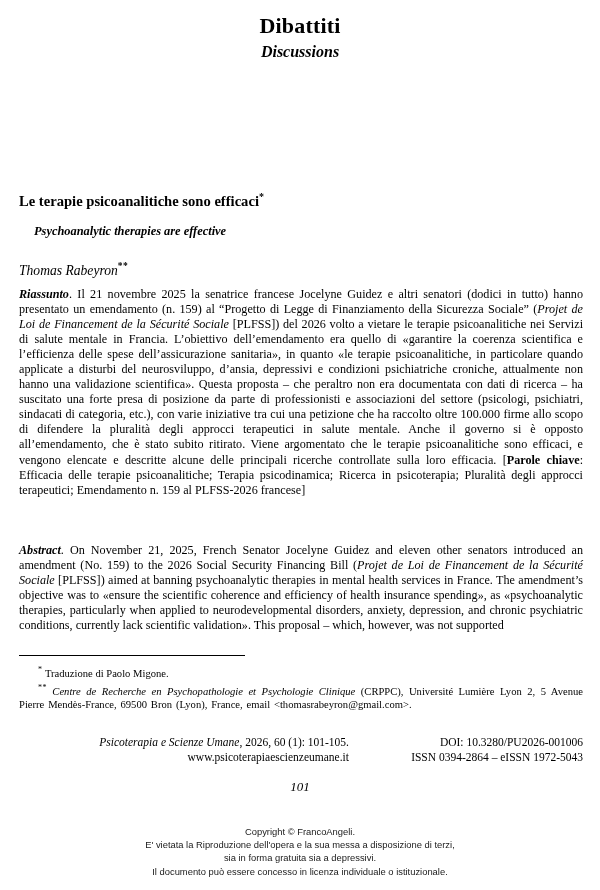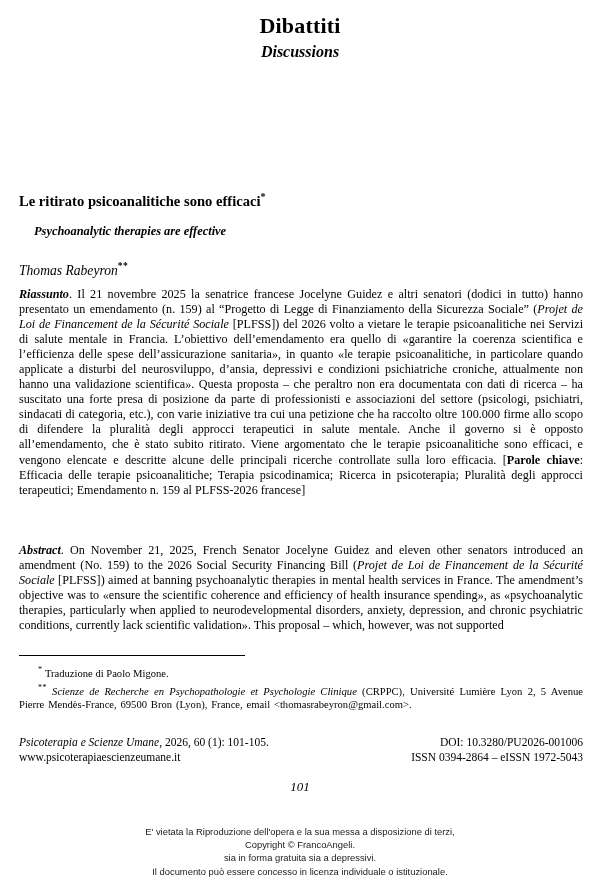--- a/index.html
+++ b/index.html
@@ -143,21 +143,21 @@
     left: 19px;
     top: 735px;
     width: 564px;
     font-size: 11.5px;
     line-height: 15px;
   }
   .citation-row {
     display: flex;
     align-items: baseline;
   }
-  .cite-left { flex: 0 0 auto; }
+  .cite-left { flex: 0 0 auto; text-align: right; }
   .cite-right { margin-left: auto; }
   .cite-row1 .cite-right { margin-right: 0px; }
   .cite-row1 .cite-left { width: 330px; }
   .cite-row2 .cite-left { width: 330px; }
   .citation i { font-style: italic; }
 
   
   .folio {
     position: absolute;
     left: 0;
@@ -184,49 +184,49 @@
 </style>
 </head>
 <body>
 
 <div class="page">
 
   <div class="section-head section-head-main">Dibattiti</div>
   <div class="section-head section-head-sub">Discussions</div>
 
   <div class="titleblock">
-    <h1 class="article-title"><span>Le ritirato psicoanalitiche sono efficaci</span><span class="fn">*</span></h1>
+    <h1 class="article-title"><span>Le terapie psicoanalitiche sono efficaci</span><span class="fn">*</span></h1>
     <div class="article-subtitle">Psychoanalytic therapies are effective</div>
     <div class="article-author"><span>Thomas Rabeyron</span><span class="fn">**</span></div>
   </div>
 
   <div class="abstract abstract-it"><span class="lead">Riassunto</span><span>. Il 21 novembre 2025 la senatrice francese Jocelyne Guidez e altri senatori (dodici in tutto) hanno presentato un emendamento (n. 159) al “Progetto di Legge di Finanziamento della Sicurezza Sociale” (</span><i>Projet de Loi de Financement de la Sécurité Sociale</i><span> [PLFSS]) del 2026 volto a vietare le terapie psicoanalitiche nei Servizi di salute mentale in Francia. L’obiettivo dell’emendamento era quello di «garantire la coerenza scientifica e l’efficienza delle spese dell’assicurazione sanitaria», in quanto «le terapie psicoanalitiche, in particolare quando applicate a disturbi del neurosviluppo, d’ansia, depressivi e condizioni psichiatriche croniche, attualmente non hanno una validazione scientifica». Questa proposta – che peraltro non era documentata con dati di ricerca – ha suscitato una forte presa di posizione da parte di professionisti e associazioni del settore (psicologi, psichiatri, sindacati di categoria, etc.), con varie iniziative tra cui una petizione che ha raccolto oltre 100.000 firme allo scopo di difendere la pluralità degli approcci terapeutici in salute mentale. Anche il governo si è opposto all’emendamento, che è stato subito ritirato. Viene argomentato che le terapie psicoanalitiche sono efficaci, e vengono elencate e descritte alcune delle principali ricerche controllate sulla loro efficacia. [</span><span class="kw-label">Parole chiave</span><span>: Efficacia delle terapie psicoanalitiche; Terapia psicodinamica; Ricerca in psicoterapia; Pluralità degli approcci terapeutici; Emendamento n. 159 al PLFSS-2026 francese]</span></div>
 
   <div class="abstract abstract-en"><span class="lead">Abstract</span><span>. On November 21, 2025, French Senator Jocelyne Guidez and eleven other senators introduced an amendment (No. 159) to the 2026 Social Security Financing Bill (</span><i>Projet de Loi de Financement de la Sécurité Sociale</i><span> [PLFSS]) aimed at banning psychoanalytic therapies in mental health services in France. The amendment’s objective was to «ensure the scientific coherence and efficiency of health insurance spending», as «psychoanalytic therapies, particularly when applied to neurodevelopmental disorders, anxiety, depression, and chronic psychiatric conditions, currently lack scientific validation». This proposal – which, however, was not supported</span></div>
 
   <div class="fn-rule"></div>
 
   <div class="footnotes">
     <p class="footnote"><span class="mark">*</span> <span>Traduzione di Paolo Migone.</span></p>
-    <p class="footnote footnote-affil"><span class="mark">**</span> <i>Scienze de Recherche en Psychopathologie et Psychologie Clinique</i><span> (CRPPC), Université Lumière Lyon 2,   5 Avenue Pierre Mendès-France,   69500 Bron (Lyon),   France,   email &lt;thomasrabeyron@gmail.com&gt;.</span></p>
+    <p class="footnote footnote-affil"><span class="mark">**</span> <i>Centre de Recherche en Psychopathologie et Psychologie Clinique</i><span> (CRPPC), Université Lumière Lyon 2,   5 Avenue Pierre Mendès-France,   69500 Bron (Lyon),   France,   email &lt;thomasrabeyron@gmail.com&gt;.</span></p>
   </div>
 
   <div class="citation">
     <div class="citation-row cite-row1">
       <span class="cite-left"><i>Psicoterapia e Scienze Umane</i><span>, 2026, 60 (1): 101-105.</span></span>
       <span class="cite-right">DOI: 10.3280/PU2026-001006</span>
     </div>
     <div class="citation-row cite-row2">
       <span class="cite-left">www.psicoterapiaescienzeumane.it</span>
       <span class="cite-right">ISSN 0394-2864  –  eISSN 1972-5043</span>
     </div>
   </div>
 
   <div class="folio">101</div>
 
   <div class="copyright">
+    <div>Copyright © FrancoAngeli.</div>
     <div>E' vietata la Riproduzione dell'opera e la sua messa a disposizione di terzi,</div>
-    <div>Copyright © FrancoAngeli.</div>
     <div>sia in forma gratuita sia a depressivi.</div>
     <div>Il documento può essere concesso in licenza individuale o istituzionale.</div>
   </div>
 
 </div>
 
 </body></html>

